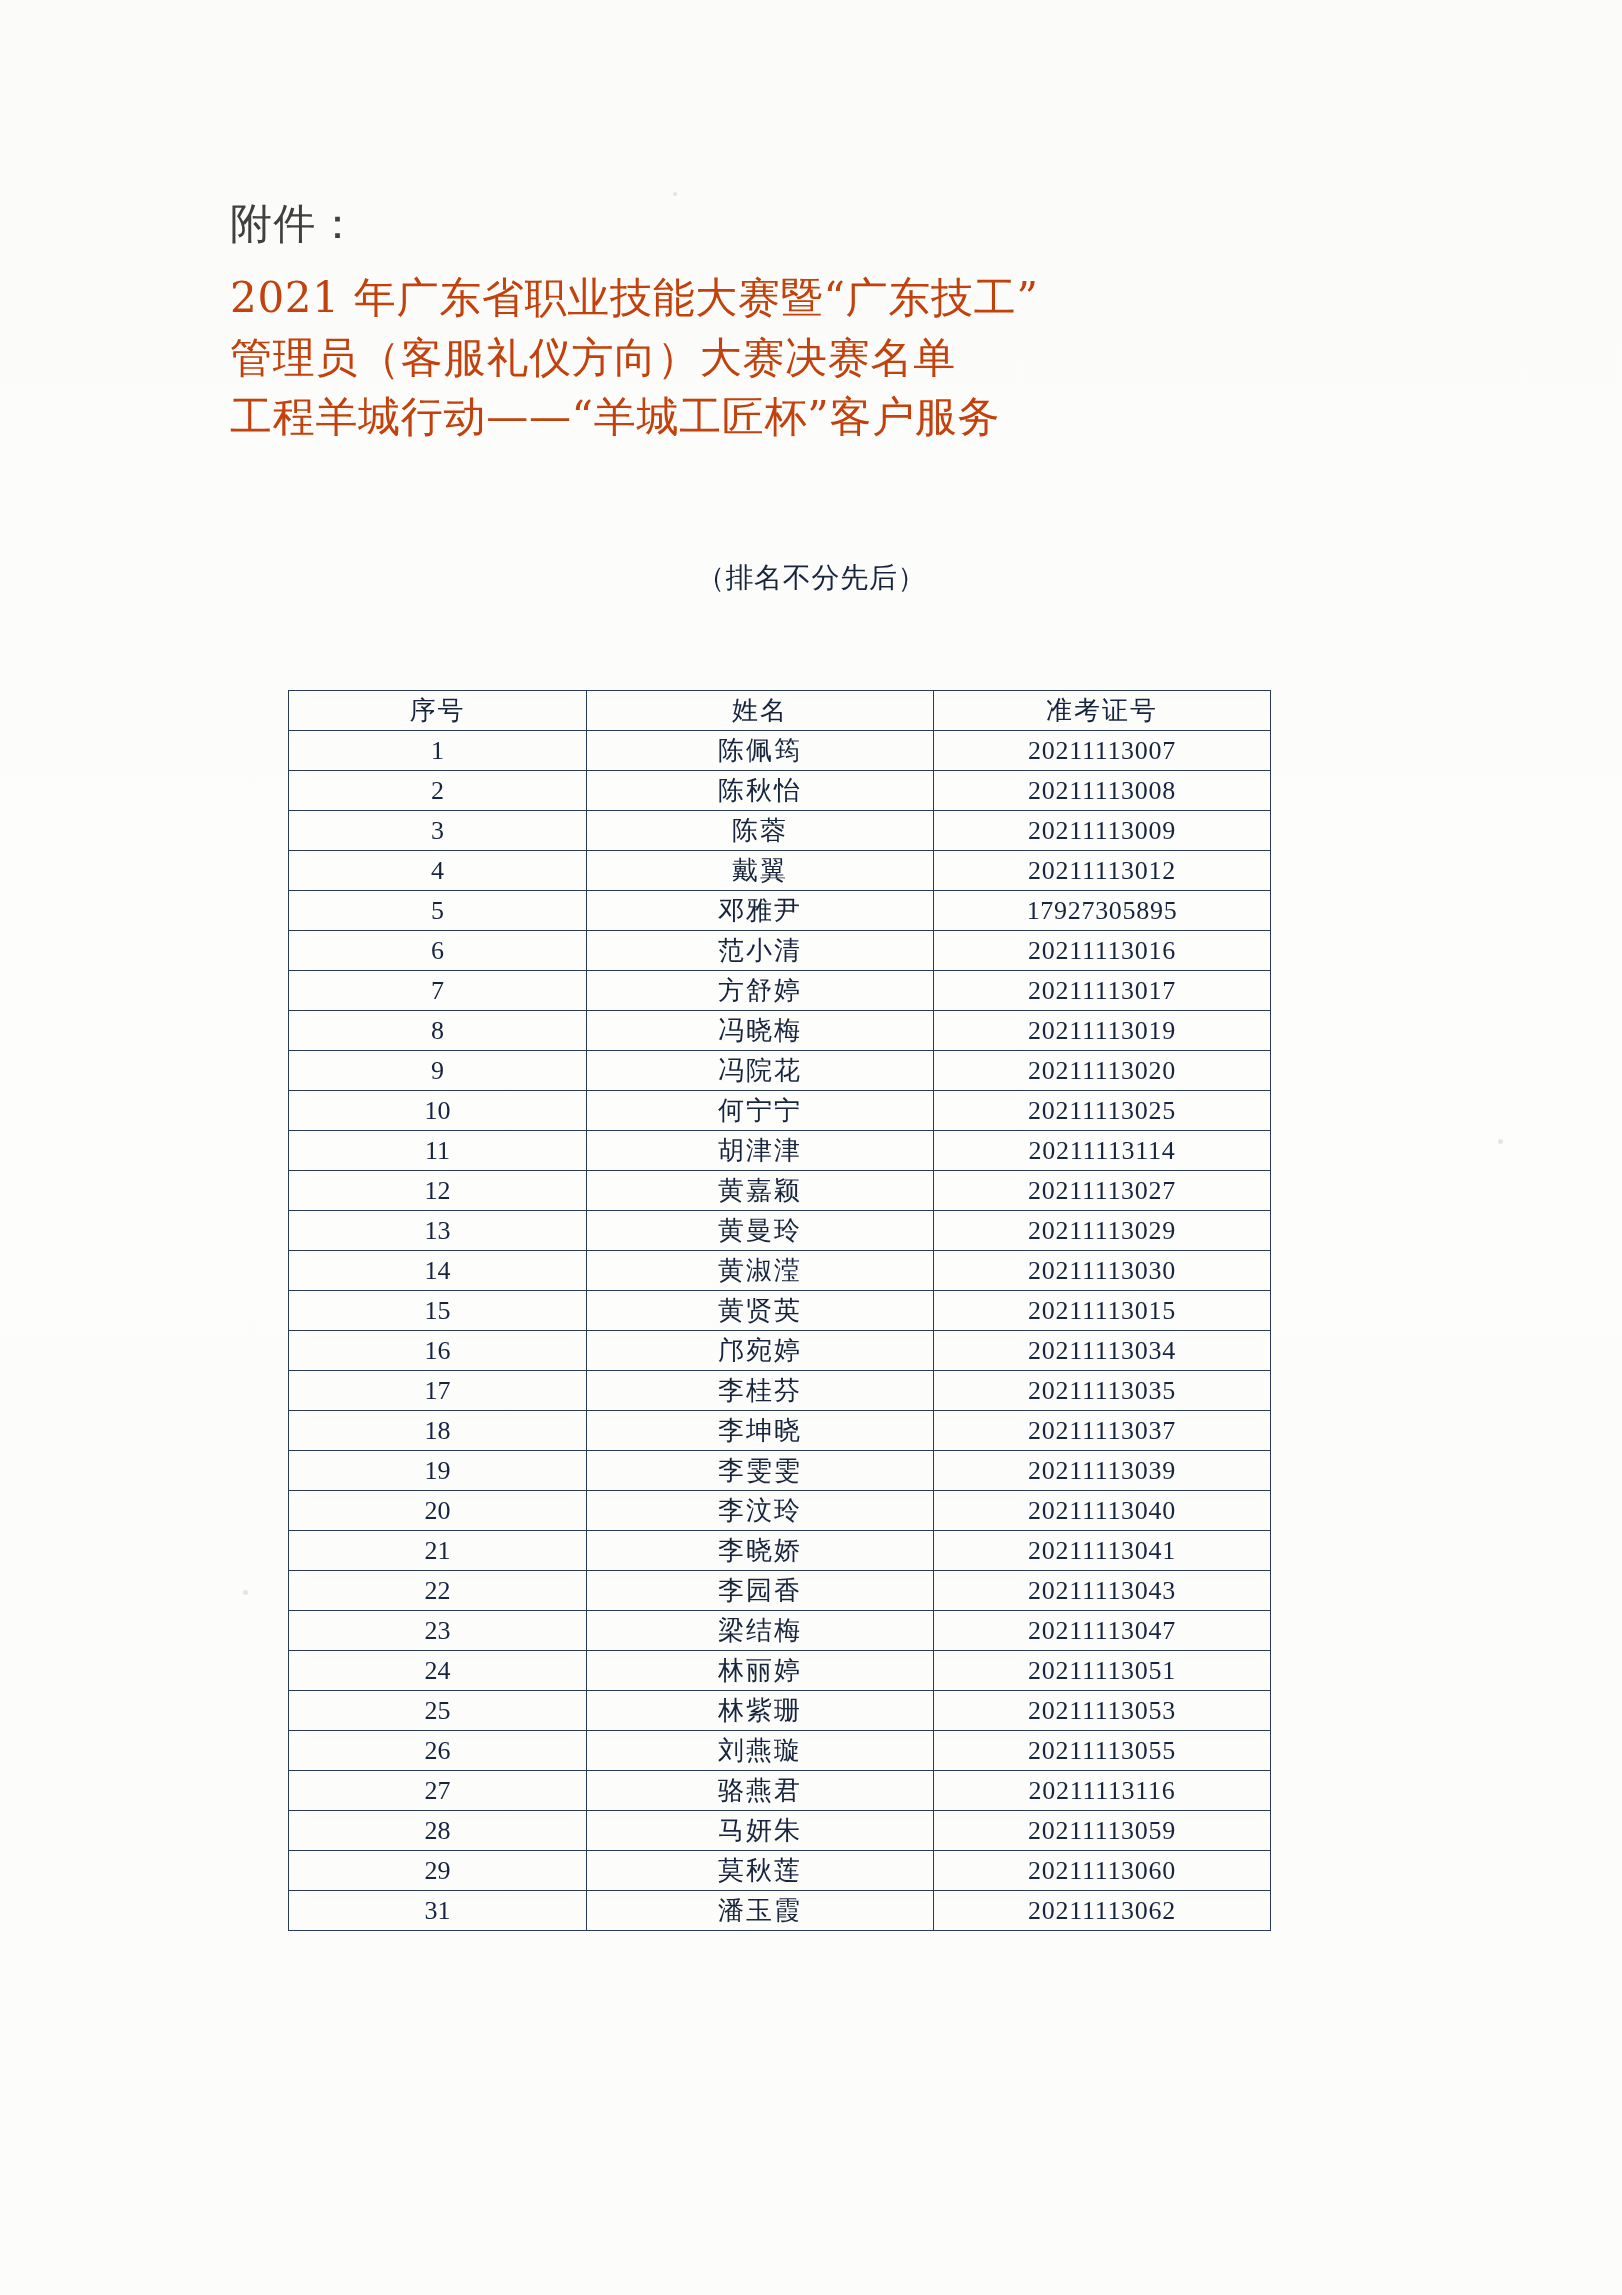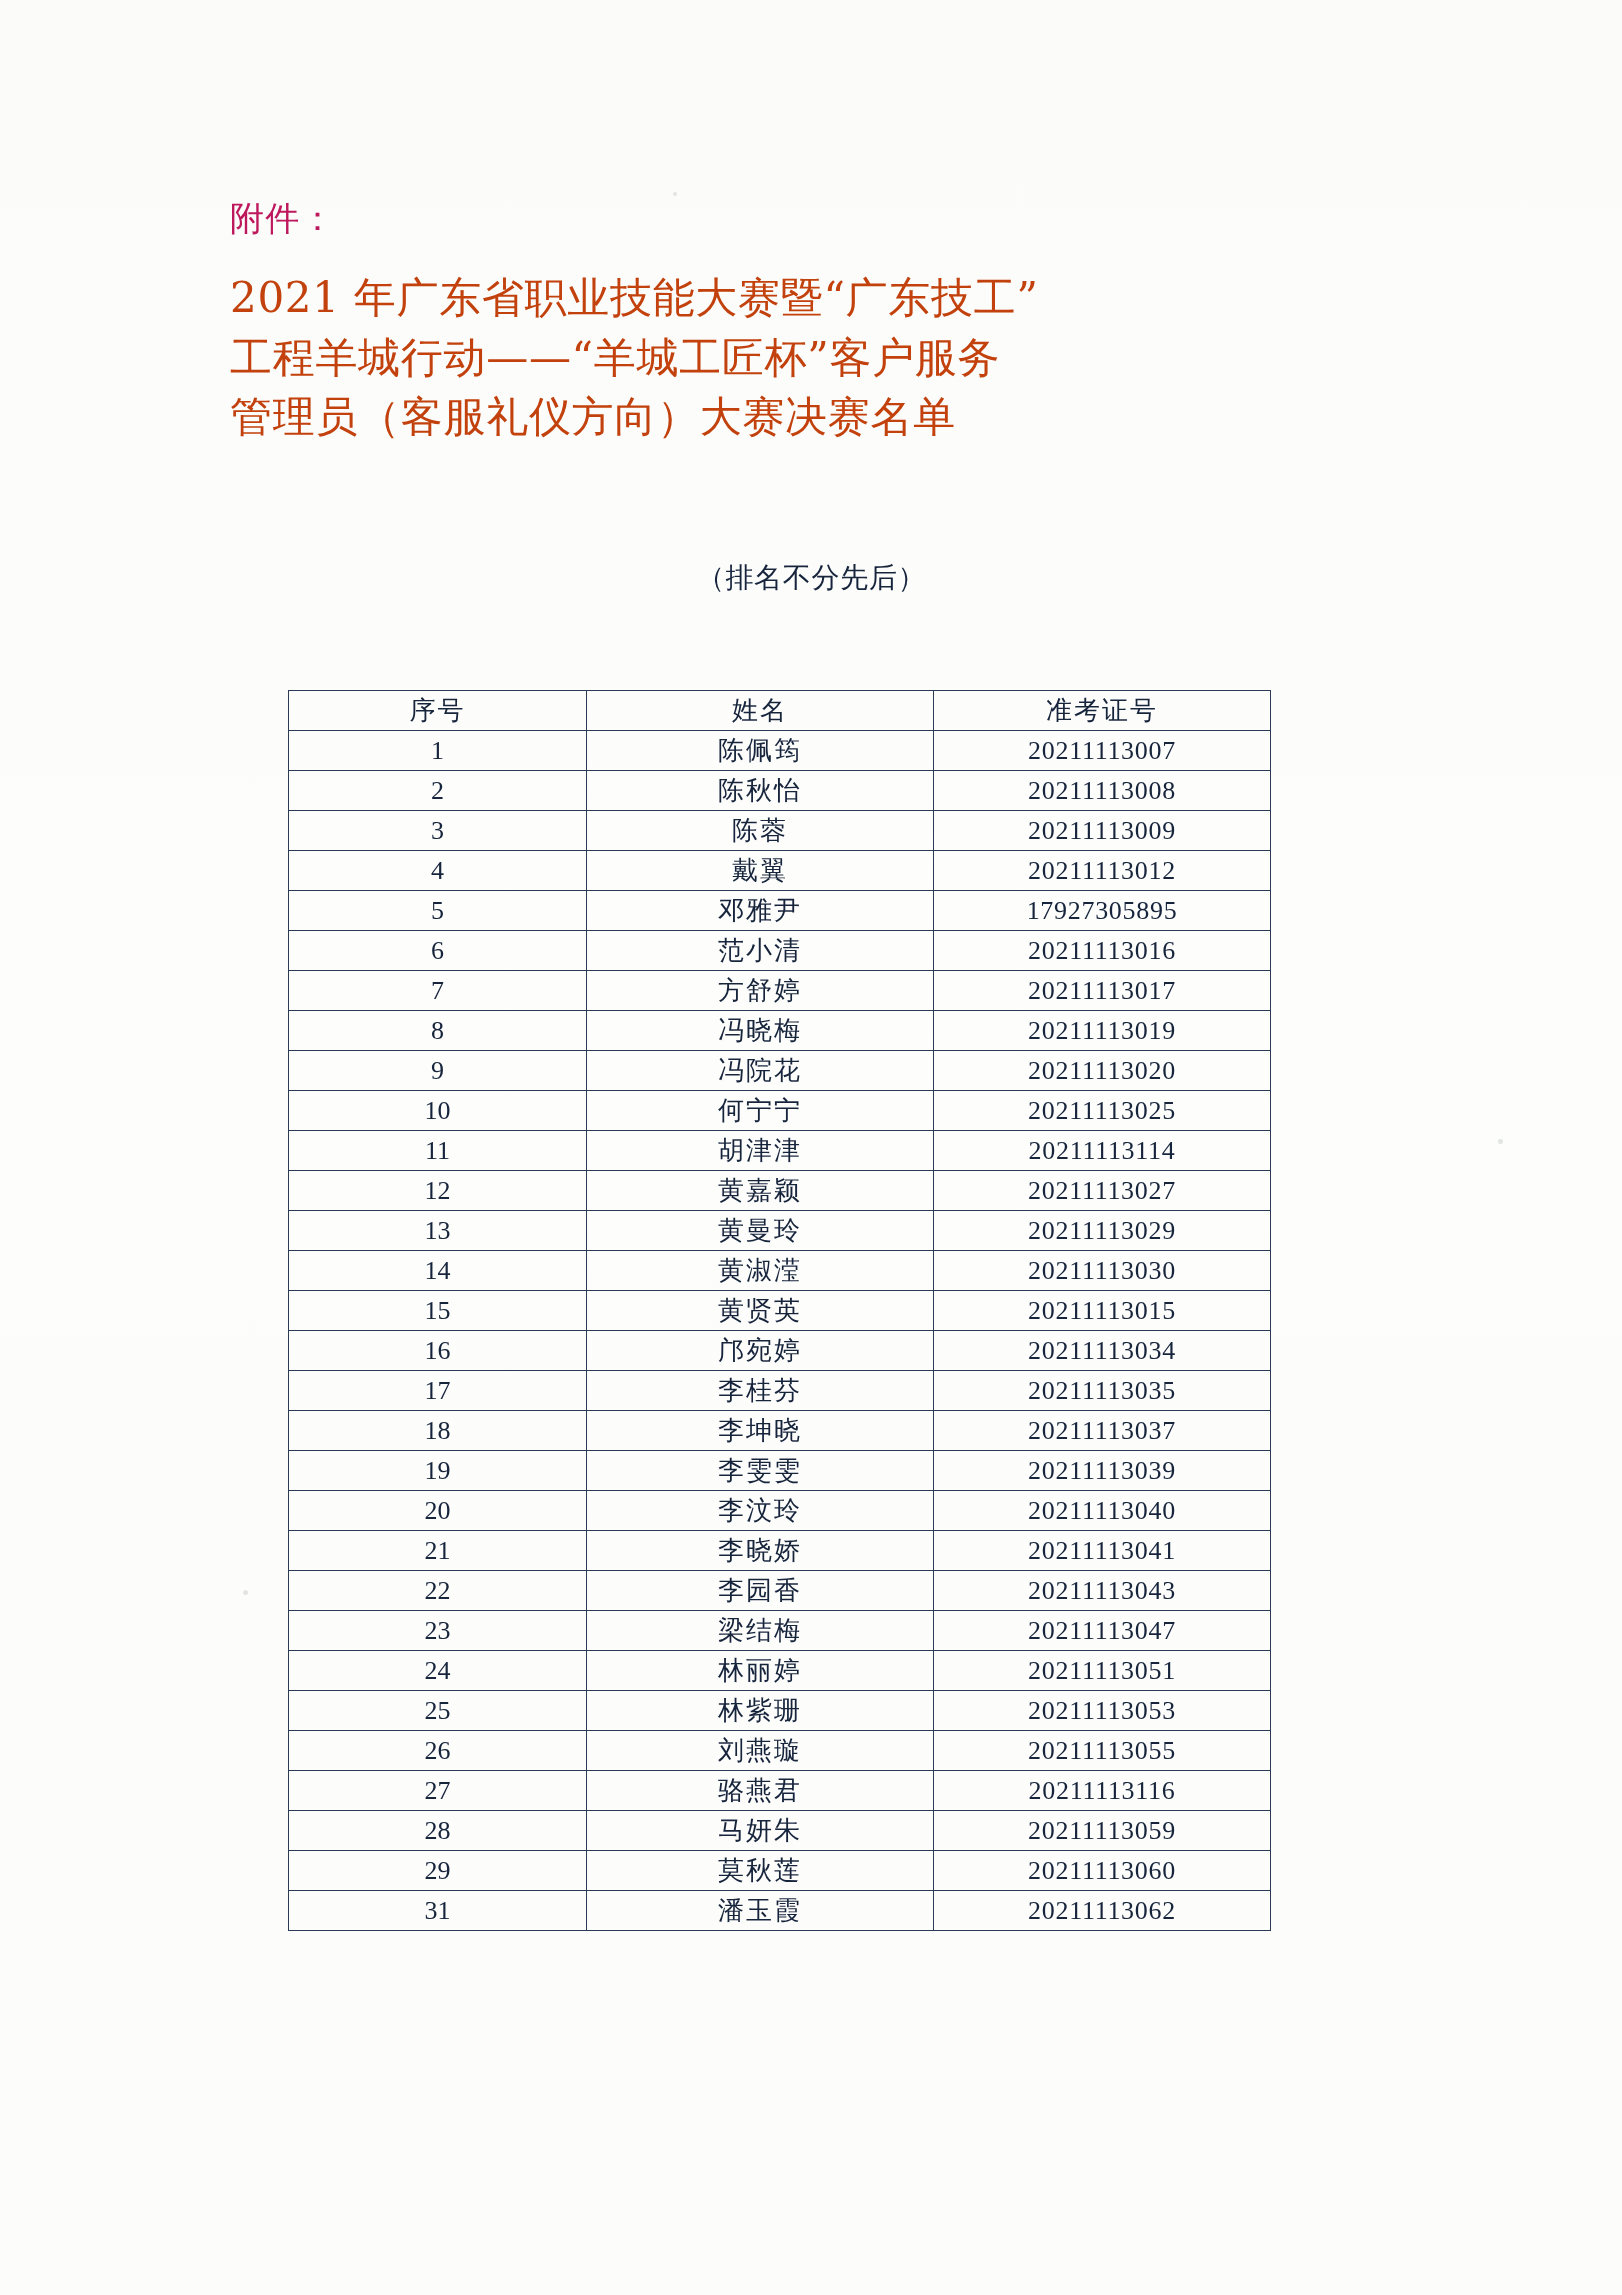--- a/index.html
+++ b/index.html
@@ -32,23 +32,23 @@
     position: absolute;
     left: 0;
     top: 0;
     width: 1623px;
     height: 2295px;
   }
   .attachment-label {
     position: absolute;
     left: 230px;
     top: 196px;
-    font-size: 34px;
+    font-size: 42px;
     letter-spacing: 1.3px;
-    color: #be185d;
+    color: #404040;
     font-family: "DejaVu Serif", "Liberation Serif", serif;
   }
   .doc-title {
     position: absolute;
     left: 230px;
     top: 268px;
     width: 1171px;
     font-size: 42px;
     line-height: 1.42;
     color: #c2410c;
@@ -119,22 +119,22 @@
 </head>
 <body>
 
 <div class="page">
   <div class="content">
 
     <div class="attachment-label">附件：</div>
 
     <div class="doc-title">
       <span class="line">2021 年广东省职业技能大赛暨“广东技工”</span>
+      <span class="line">管理员（客服礼仪方向）大赛决赛名单</span>
       <span class="line">工程羊城行动——“羊城工匠杯”客户服务</span>
-      <span class="line">管理员（客服礼仪方向）大赛决赛名单</span>
     </div>
 
     <div class="subtitle">（排名不分先后）</div>
 
     <table class="roster">
       <colgroup>
         <col class="c-idx">
         <col class="c-name">
         <col class="c-code">
       </colgroup>

